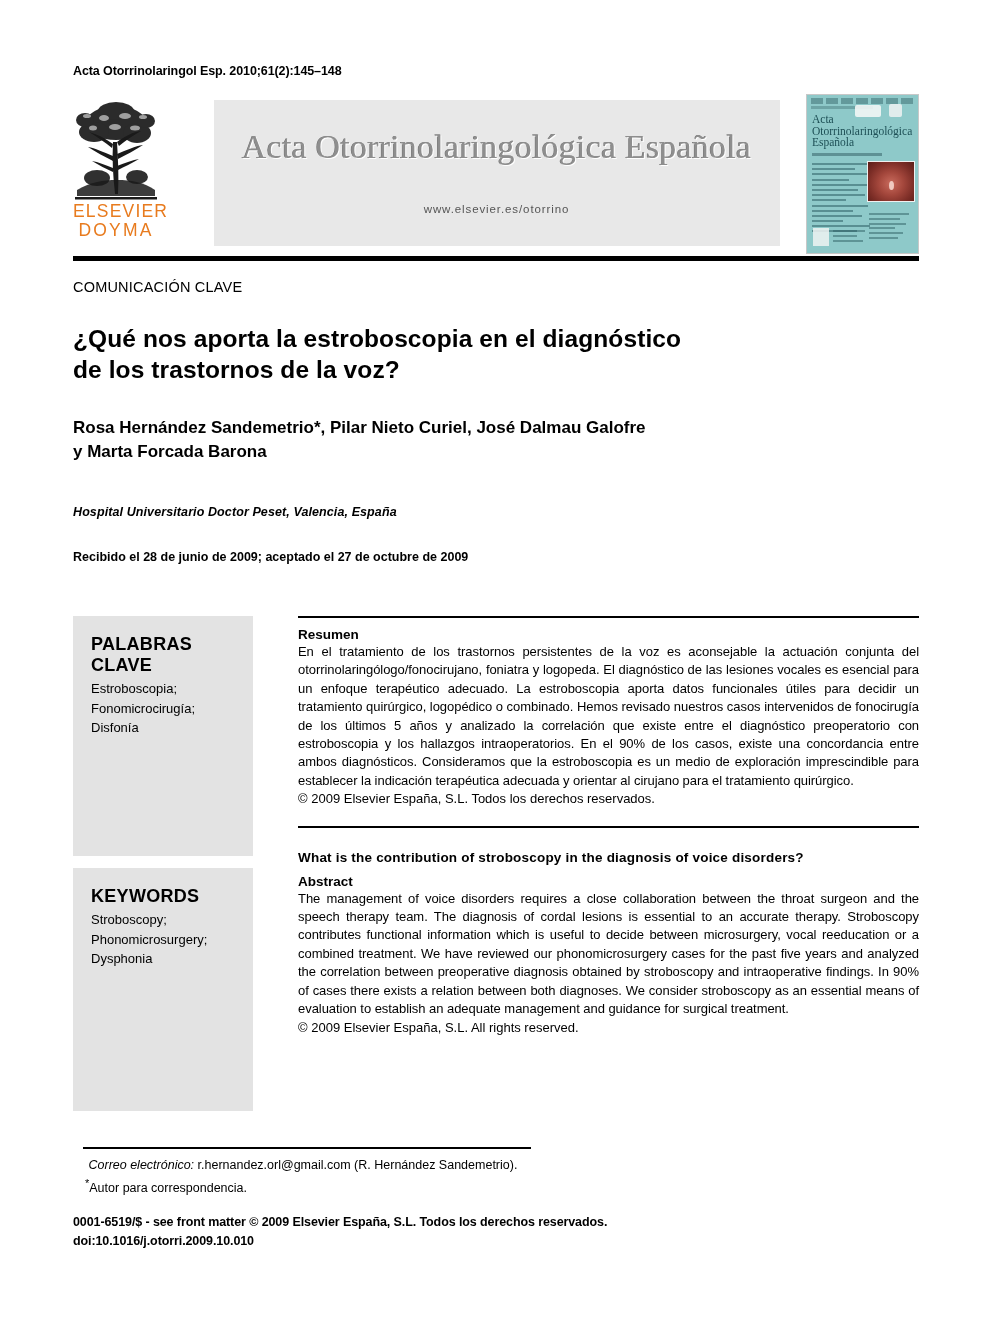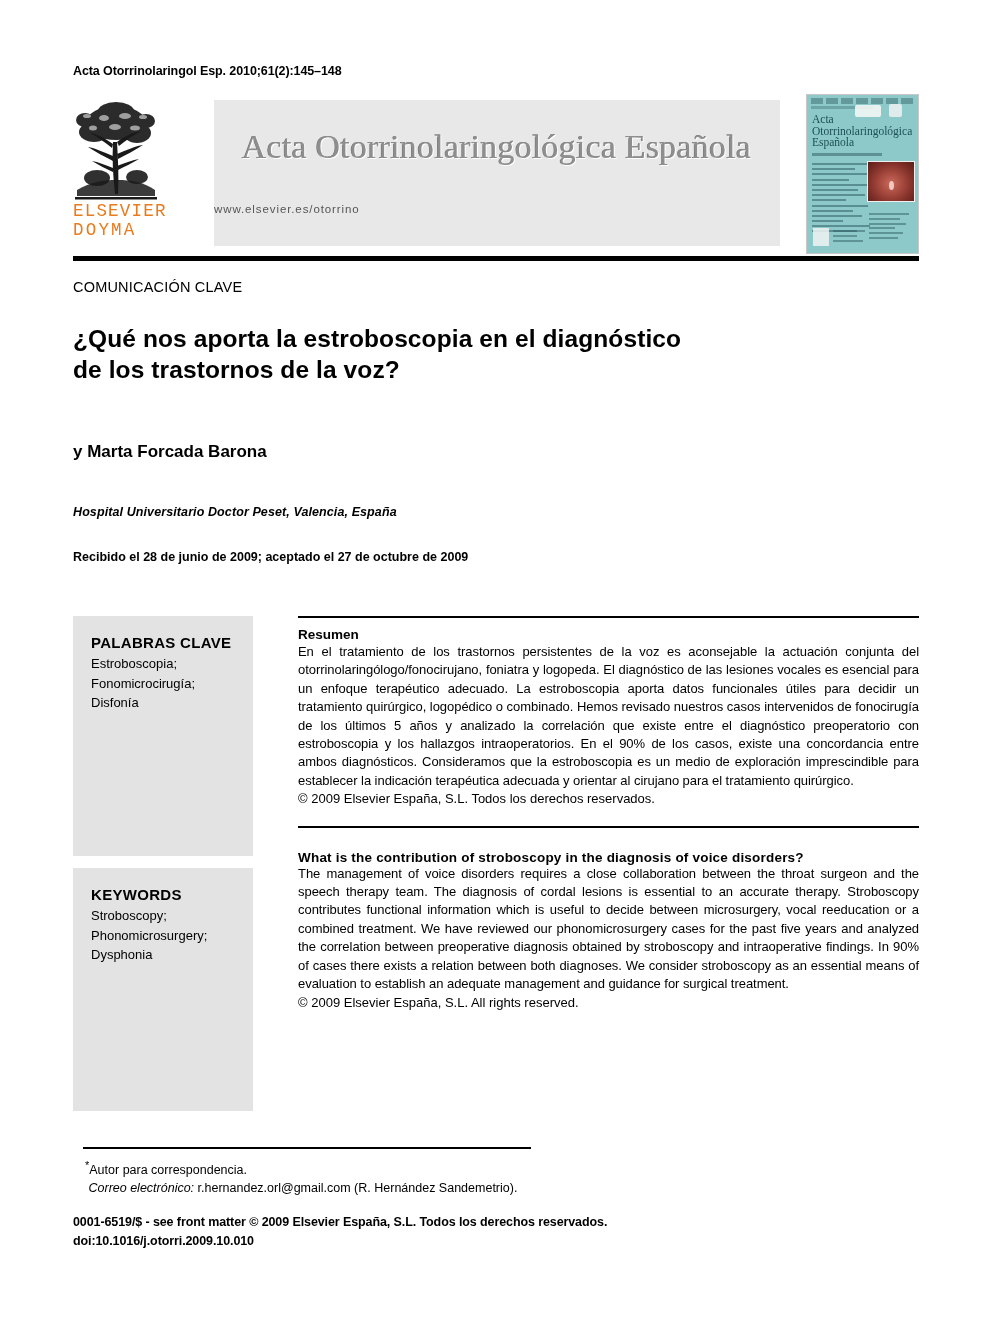--- a/index.html
+++ b/index.html
@@ -54,26 +54,26 @@
 
   .tree-box {
     width: 86px;
     height: 104px;
     position: relative;
     overflow: hidden;
   }
   .tree-box svg { display:block; width: 86px; height: 104px; }
 
   .elsevier-word {
-    font-family: Liberation Mono, monospace;
+    font-family: Liberation Sans, sans-serif;
     color: #E87B1E;
     font-size: 17.5px;
     letter-spacing: 1.2px;
     line-height: 19px;
-    text-align: left;
+    text-align: center;
     width: 86px;
   }
   .elsevier-word .l2 { letter-spacing: 2.2px; }
 
   .banner {
     position: absolute;
     left: 141px;
     top: 2px;
     width: 566px;
     height: 146px;
@@ -91,21 +91,21 @@
     font-weight: normal;
     color: #8e8e8e;
     letter-spacing: 0.2px;
     text-shadow: 1px 1px 0 #ffffff, -0.5px -0.5px 0 #6f6f6f;
   }
 
   .banner-url {
     position: absolute;
     left: 0; right: 0;
     top: 103px;
-    text-align: left;
+    text-align: center;
     font-size: 11.5px;
     color: #555;
     letter-spacing: 0.9px;
   }
 
   
   .cover {
     position: absolute;
     left: 733px;
     top: -4px;
@@ -257,21 +257,21 @@
   .kw-panel {
     position: absolute;
     width: 180px;
     background: #e3e3e3;
     padding: 18px 0 18px 18px;
   }
   .kw-panel.es { left: 0; top: 0; height: 240px; }
   .kw-panel.en { left: 0; top: 252px; height: 243px; }
 
   .kw-head {
-    font-size: 15px;
+    font-size: 18px;
     font-weight: bold;
     letter-spacing: 0.3px;
     margin-bottom: 3px;
   }
   .kw-list { font-size: 13px; line-height: 19.5px; }
 
   .abs-col { position: absolute; left: 225px; top: 0; width: 621px; }
 
   .abs-rule { width: 621px; height: 2px; background: #000; }
   .abs-rule.second { margin-top: 0; }
@@ -428,21 +428,21 @@
   <div class="rule-thick"></div>
 
   <div class="article-type">COMUNICACIÓN CLAVE</div>
 
   <h1 class="article-title">
     <span>¿Qué nos aporta la estroboscopia en el diagnóstico</span><br>
     <span>de los trastornos de la voz?</span>
   </h1>
 
   <div class="authors">
-    <br>
+    <span>Rosa Hernández Sandemetrio*, Pilar Nieto Curiel, José Dalmau Galofre</span><br>
     <span> y Marta Forcada Barona</span>
   </div>
 
   <div class="affiliation">Hospital Universitario Doctor Peset, Valencia, España</div>
 
   <div class="history">
     <div>Recibido el 28 de junio de 2009; aceptado el 27 de octubre de 2009</div>
   </div>
 
   <div class="abs-area">
@@ -465,36 +465,37 @@
 
       <div class="abs-rule"></div>
       <div class="abs-head">Resumen</div>
       <p class="abs-body">En el tratamiento de los trastornos persistentes de la voz es aconsejable la actuación conjunta del otorrinolaringólogo/fonocirujano, foniatra y logopeda. El diagnóstico de las lesiones vocales es esencial para un enfoque terapéutico adecuado. La estroboscopia aporta datos funcionales útiles para decidir un tratamiento quirúrgico, logopédico o combinado. Hemos revisado nuestros casos intervenidos de fonocirugía de los últimos 5 años y analizado la correlación que existe entre el diagnóstico preoperatorio con estroboscopia y los hallazgos intraoperatorios. En el 90% de los casos, existe una concordancia entre ambos diagnósticos. Consideramos que la estroboscopia es un medio de exploración imprescindible para establecer la indicación terapéutica adecuada y orientar al cirujano para el tratamiento quirúrgico.</p>
       <p class="abs-copy">© 2009 Elsevier España, S.L. Todos los derechos reservados.</p>
 
       <div class="en-gap"></div>
 
       <div class="abs-rule second"></div>
       <div class="en-title">What is the contribution of stroboscopy in the diagnosis of voice disorders?</div>
+      <div class="abs-head">Abstract</div>
       <p class="abs-body">The management of voice disorders requires a close collaboration between the throat surgeon and the speech therapy team. The diagnosis of cordal lesions is essential to an accurate therapy. Stroboscopy contributes functional information which is useful to decide between microsurgery, vocal reeducation or a combined treatment. We have reviewed our phonomicrosurgery cases for the past five years and analyzed the correlation between preoperative diagnosis obtained by stroboscopy and intraoperative findings. In 90% of cases there exists a relation between both diagnoses. We consider stroboscopy as an essential means of evaluation to establish an adequate management and guidance for surgical treatment.</p>
       <p class="abs-copy">© 2009 Elsevier España, S.L. All rights reserved.</p>
 
     </div>
   </div>
 
   <div class="foot-rule"></div>
   <div class="footnote">
-    <div>
-      <sup>*</sup><span>Autor para correspondencia.</span>
-    </div>
     <div>
       &nbsp;<span class="em">Correo electrónico:</span>
       <span>r.hernandez.orl@gmail.com</span>
       <span>(R. Hernández Sandemetrio).</span>
     </div>
+    <div>
+      <sup>*</sup><span>Autor para correspondencia.</span>
+    </div>
   </div>
 
   <div class="imprint">
     <div>0001-6519/$ - see front matter © 2009 Elsevier España, S.L. Todos los derechos reservados.</div>
     <div>doi:10.1016/j.otorri.2009.10.010</div>
   </div>
 
 </div>
 
 </body></html>

